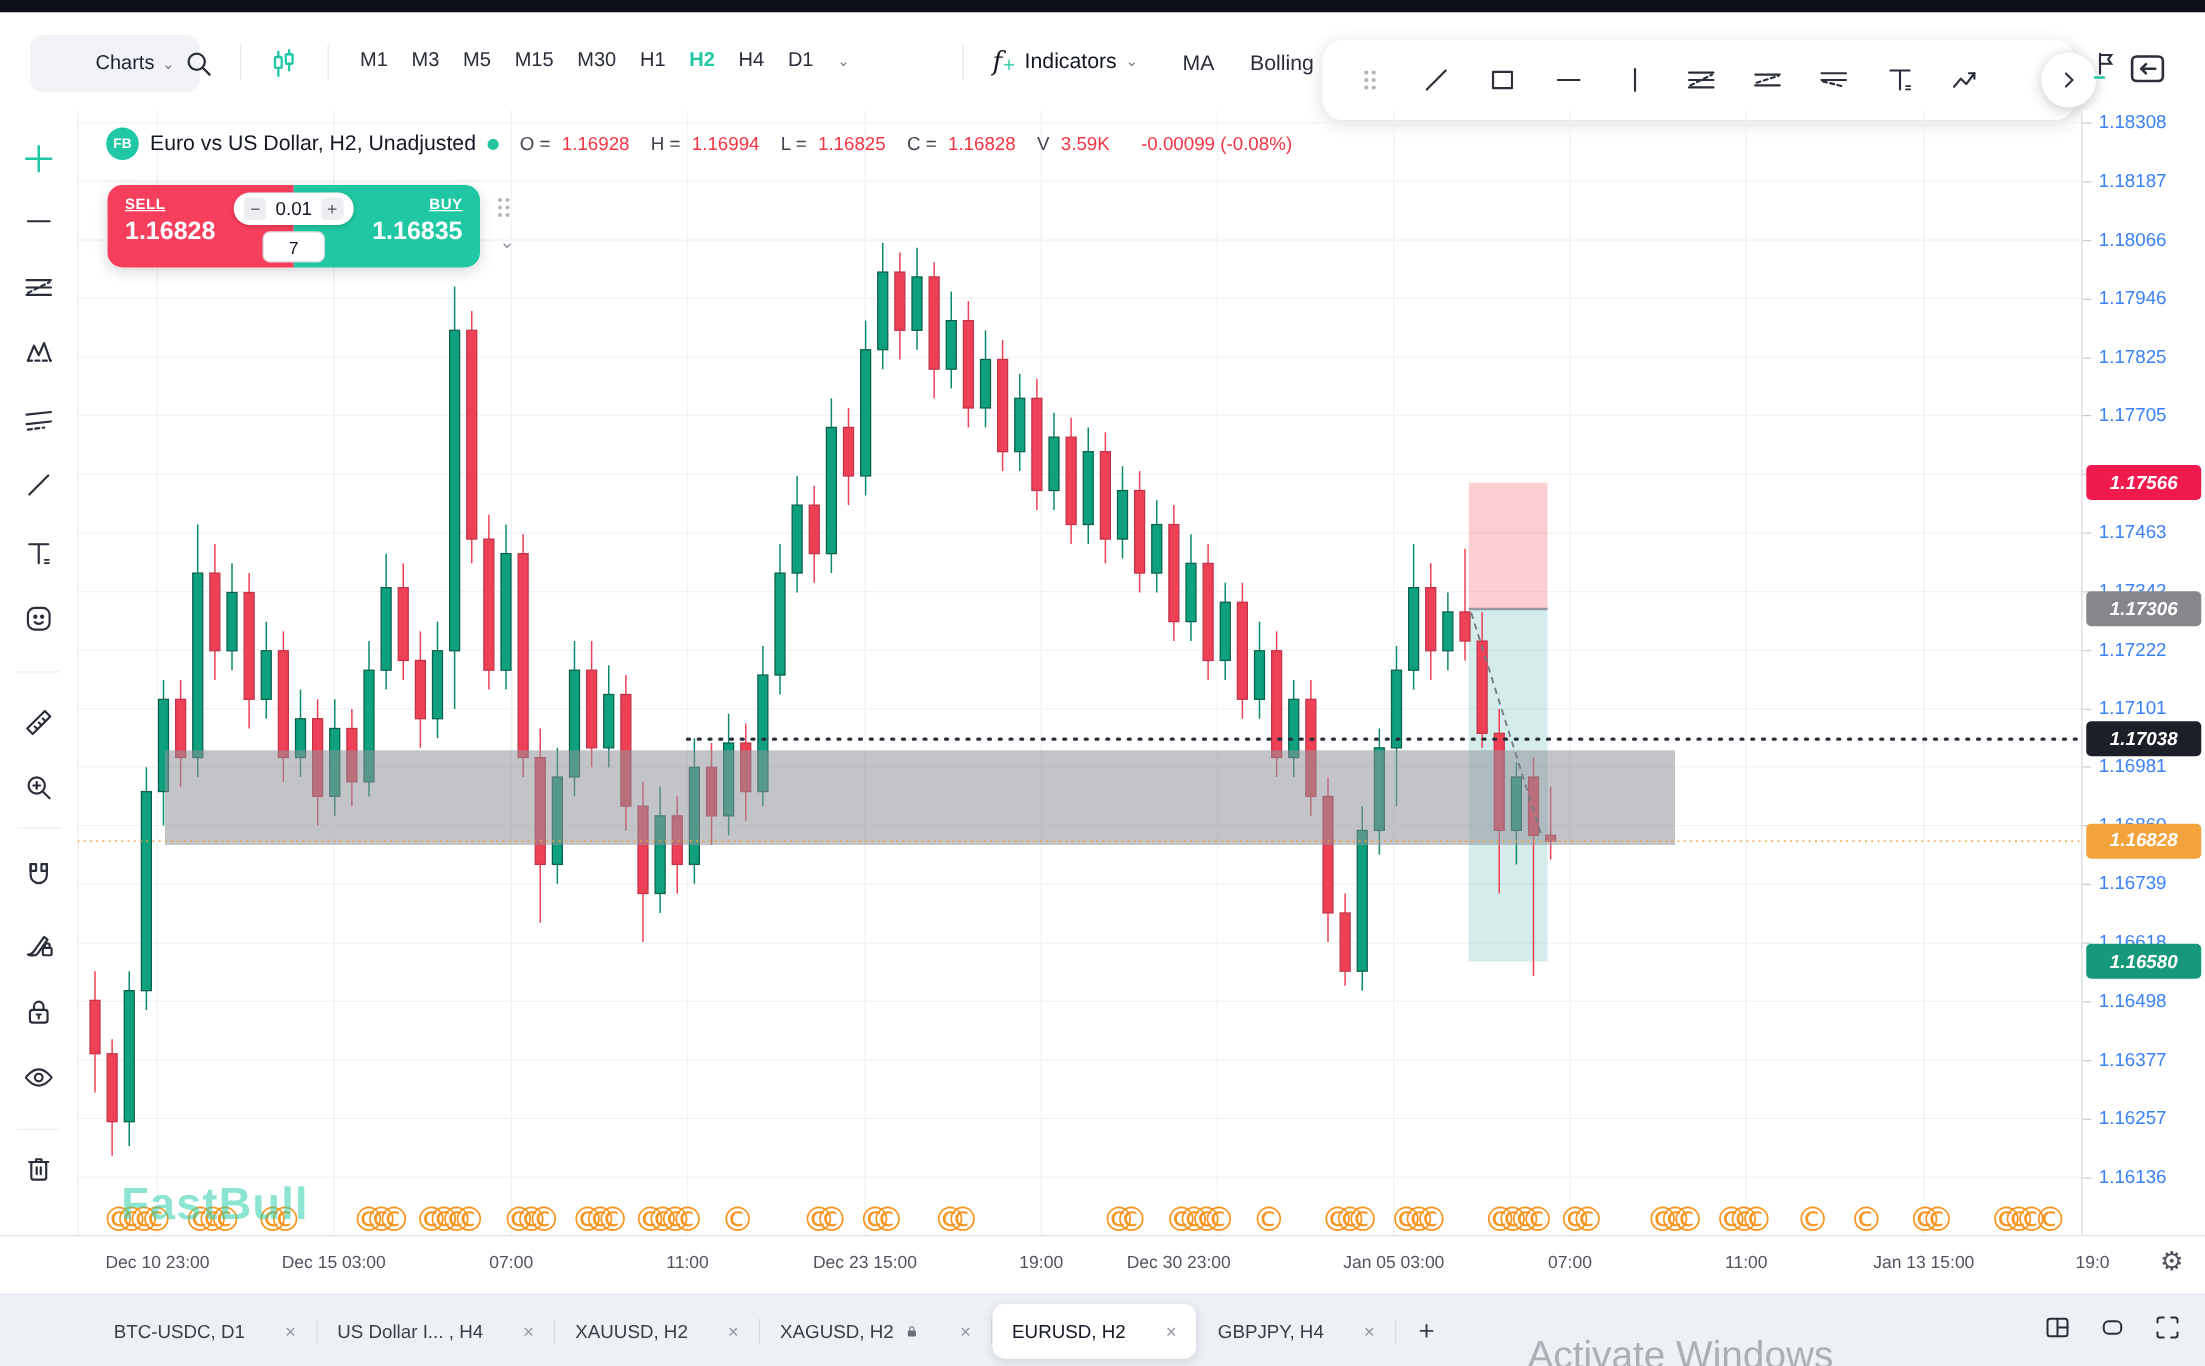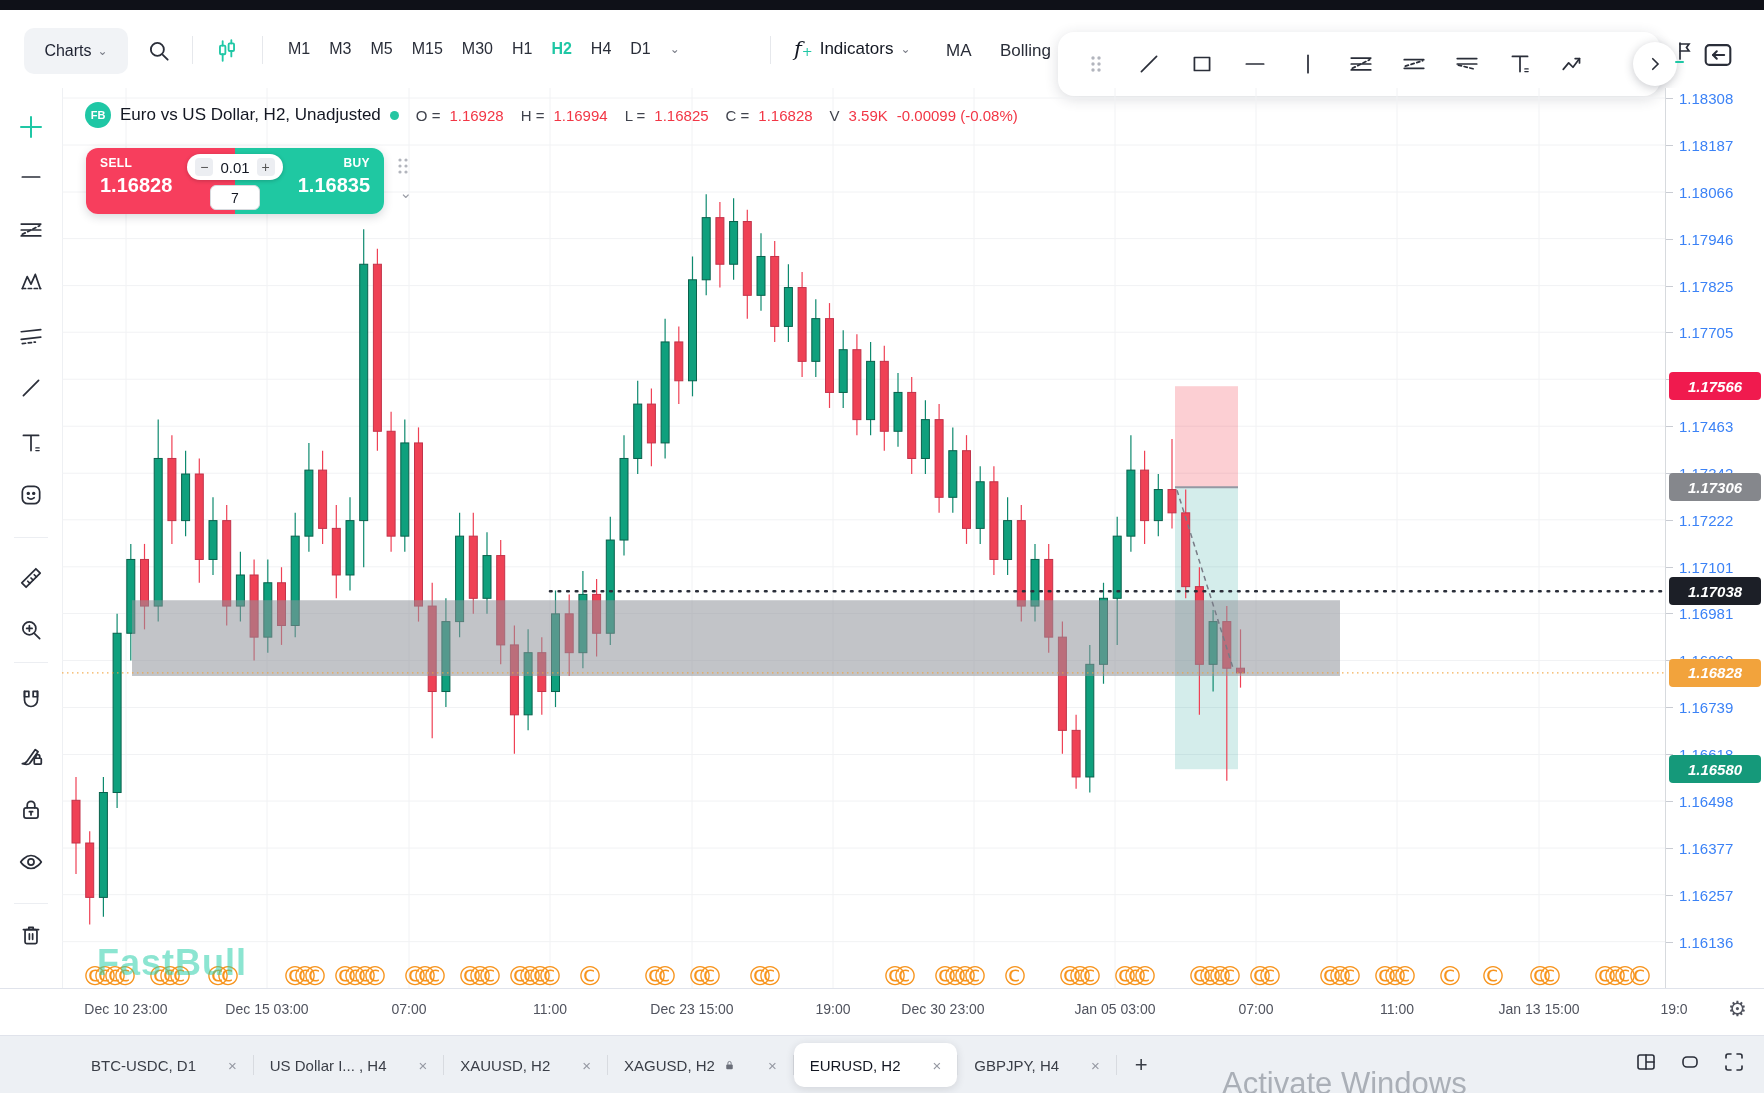--- a/index.html
+++ b/index.html
@@ -3,21 +3,21 @@
 <meta charset="utf-8">
 <style>
   html,body{margin:0;padding:0;background:#e9ebef;}
   #stage{position:relative;width:1764px;height:1093px;overflow:hidden;background:#fff;
          font-family:"Liberation Sans",sans-serif;color:#131722;}
   .abs{position:absolute;}
   
   #topstrip{left:0;top:0;width:1764px;height:10px;background:#0f1118;}
   #toolbar{left:0;top:10px;width:1764px;height:78px;background:#fff;}
   .pill{background:#f1f3f6;border-radius:10px;display:flex;align-items:center;justify-content:center;
-        gap:6px;font-size:16px;color:#1d2130;cursor:pointer;}
+        gap:6px;font-size:16px;color:#1d2130;cursor:pointer;padding-left:32px;}
   .vsep{width:1px;background:#e6e8ec;}
   .tf{font-size:16px;color:#2a2e39;cursor:pointer;}
   .tf.active{color:#1fc7a5;font-weight:bold;}
   .chev{color:#787b86;font-size:12px;}
   
   #drawcard{left:1058px;top:32px;width:576px;height:64px;background:#fff;border-radius:16px;
             box-shadow:0 3px 14px rgba(40,45,60,.16);display:flex;align-items:center;padding:0 10px 0 16px;gap:9px;}
   .dtool{width:44px;height:44px;display:flex;align-items:center;justify-content:center;border-radius:8px;cursor:pointer;}
   #morecircle{left:1633px;top:42px;width:44px;height:44px;border-radius:50%;background:#fff;
               box-shadow:0 2px 10px rgba(40,45,60,.25);display:flex;align-items:center;justify-content:center;cursor:pointer;}
@@ -27,21 +27,21 @@
            font-weight:bold;display:flex;align-items:center;justify-content:center;}
   .okdot{width:9px;height:9px;border-radius:50%;background:#26c6a2;}
   .lgl{color:#40434d;font-size:15px;margin-left:8px;}
   .lgv{color:#f23645;font-size:15px;}
   
   #orderpanel{left:86px;top:148px;width:298px;height:66px;border-radius:12px;display:flex;
               box-shadow:0 3px 10px rgba(40,45,60,.18);}
   #sellside{width:149px;background:#f73e5d;border-radius:12px 0 0 12px;color:#fff;padding:8px 0 0 14px;cursor:pointer;}
   #buyside{width:149px;background:#1fc8a2;border-radius:0 12px 12px 0;color:#fff;padding:8px 14px 0 0;
            text-align:right;cursor:pointer;}
-  .side-label{font-size:12px;font-weight:bold;letter-spacing:.4px;}
+  .side-label{font-size:12px;font-weight:bold;letter-spacing:.4px;text-decoration:underline;}
   .side-price{font-size:20px;font-weight:bold;margin-top:4px;}
   #lotpill{left:50%;transform:translateX(-50%);top:6px;width:96px;height:26px;background:#fff;border-radius:13px;
            box-shadow:0 1px 4px rgba(0,0,0,.2);display:flex;align-items:center;justify-content:center;gap:7px;font-size:15px;color:#131722;}
   .stepbtn{width:18px;height:18px;border-radius:4px;background:#eceef2;color:#555;display:flex;align-items:center;
            justify-content:center;font-size:14px;cursor:pointer;}
   #qtybox{left:50%;transform:translateX(-50%);top:37px;width:48px;height:23px;background:#fff;border:1px solid #d7dade;
           border-radius:6px;display:flex;align-items:center;justify-content:center;font-size:14px;color:#131722;}
   
   #sidebar{left:0;top:88px;width:62px;height:947px;background:#fff;border-right:1px solid #eef0f3;}
   .sbicon{position:absolute;left:13px;width:36px;height:36px;display:flex;align-items:center;justify-content:center;
@@ -597,21 +597,21 @@
     <span class="lgl">O =</span>
       <span class="lgv">1.16928</span>
     <span class="lgl">H =</span>
       <span class="lgv">1.16994</span>
     <span class="lgl">L =</span>
       <span class="lgv">1.16825</span>
     <span class="lgl">C =</span>
       <span class="lgv">1.16828</span>
     <span class="lgl">V</span>
       <span class="lgv">3.59K</span>
-    <span class="lgv" style="margin-left:0;">-0.00099 (-0.08%)</span>
+    <span class="lgv" style="margin-left:16px;">-0.00099 (-0.08%)</span>
   </div>
 
   <div class="abs" id="orderpanel">
     <div id="sellside">
       <div class="side-label">SELL</div>
       <div class="side-price">1.16828</div>
     </div>
     <div id="buyside">
       <div class="side-label">BUY</div>
       <div class="side-price">1.16835</div>

